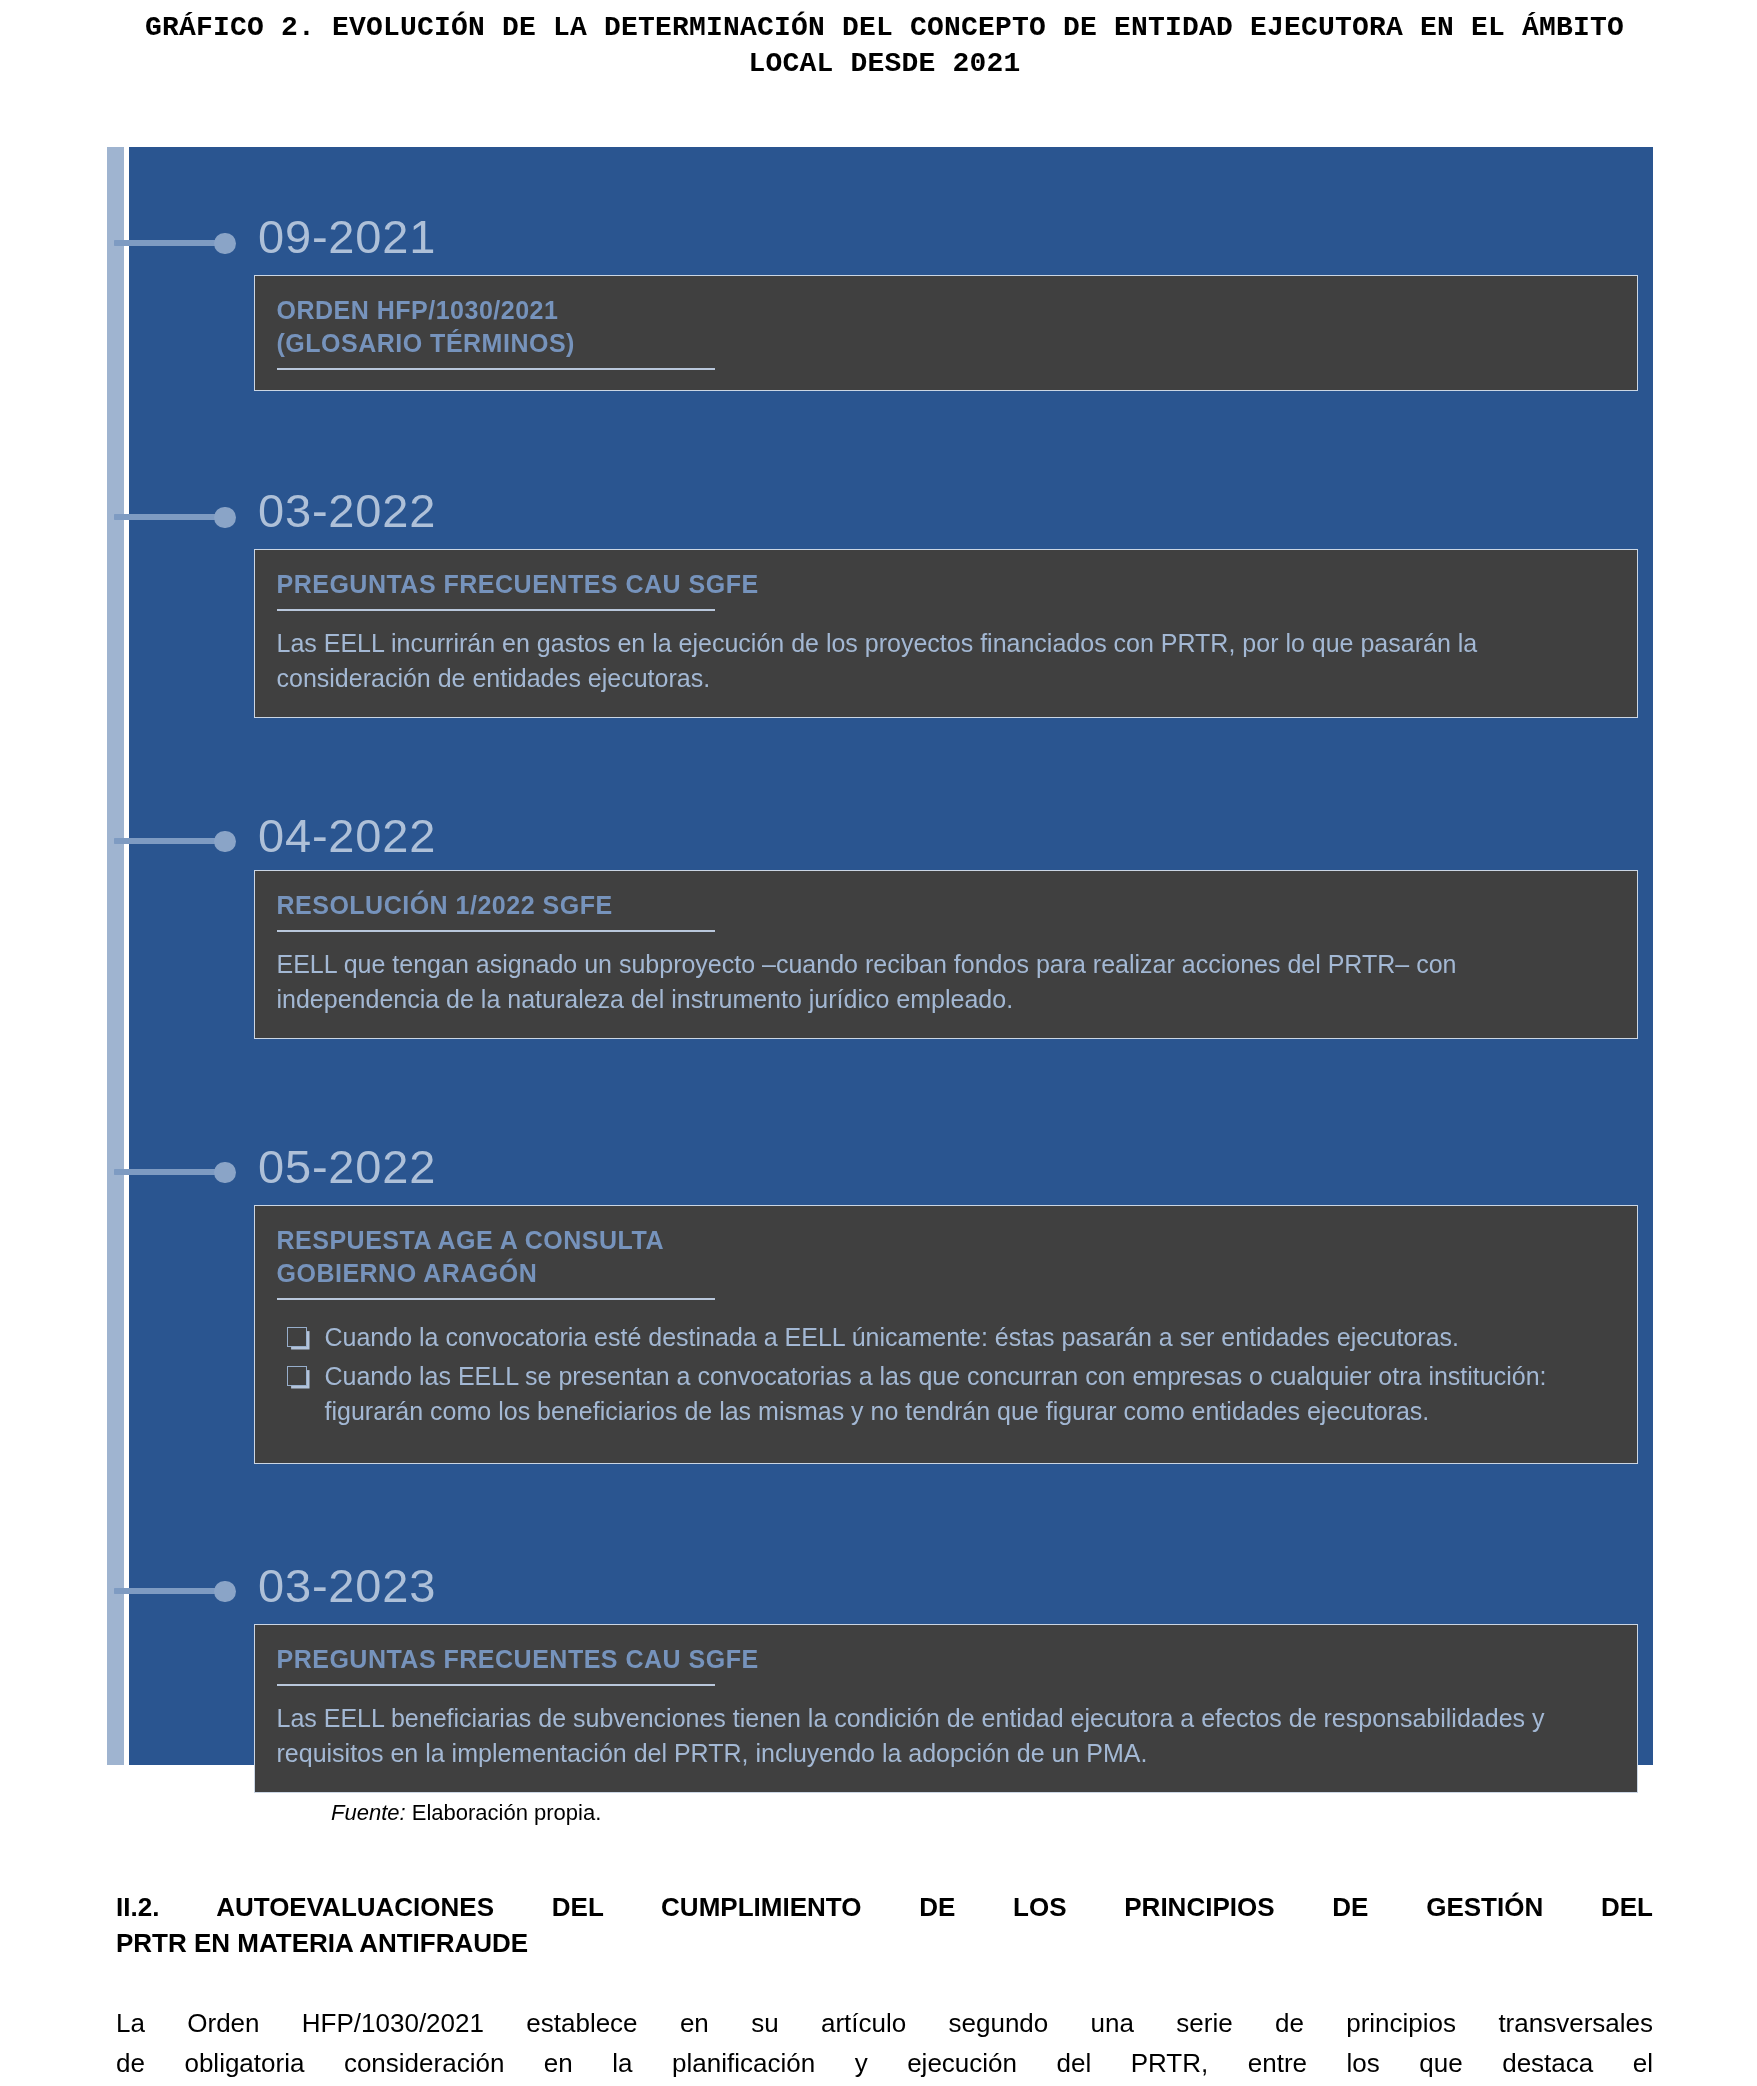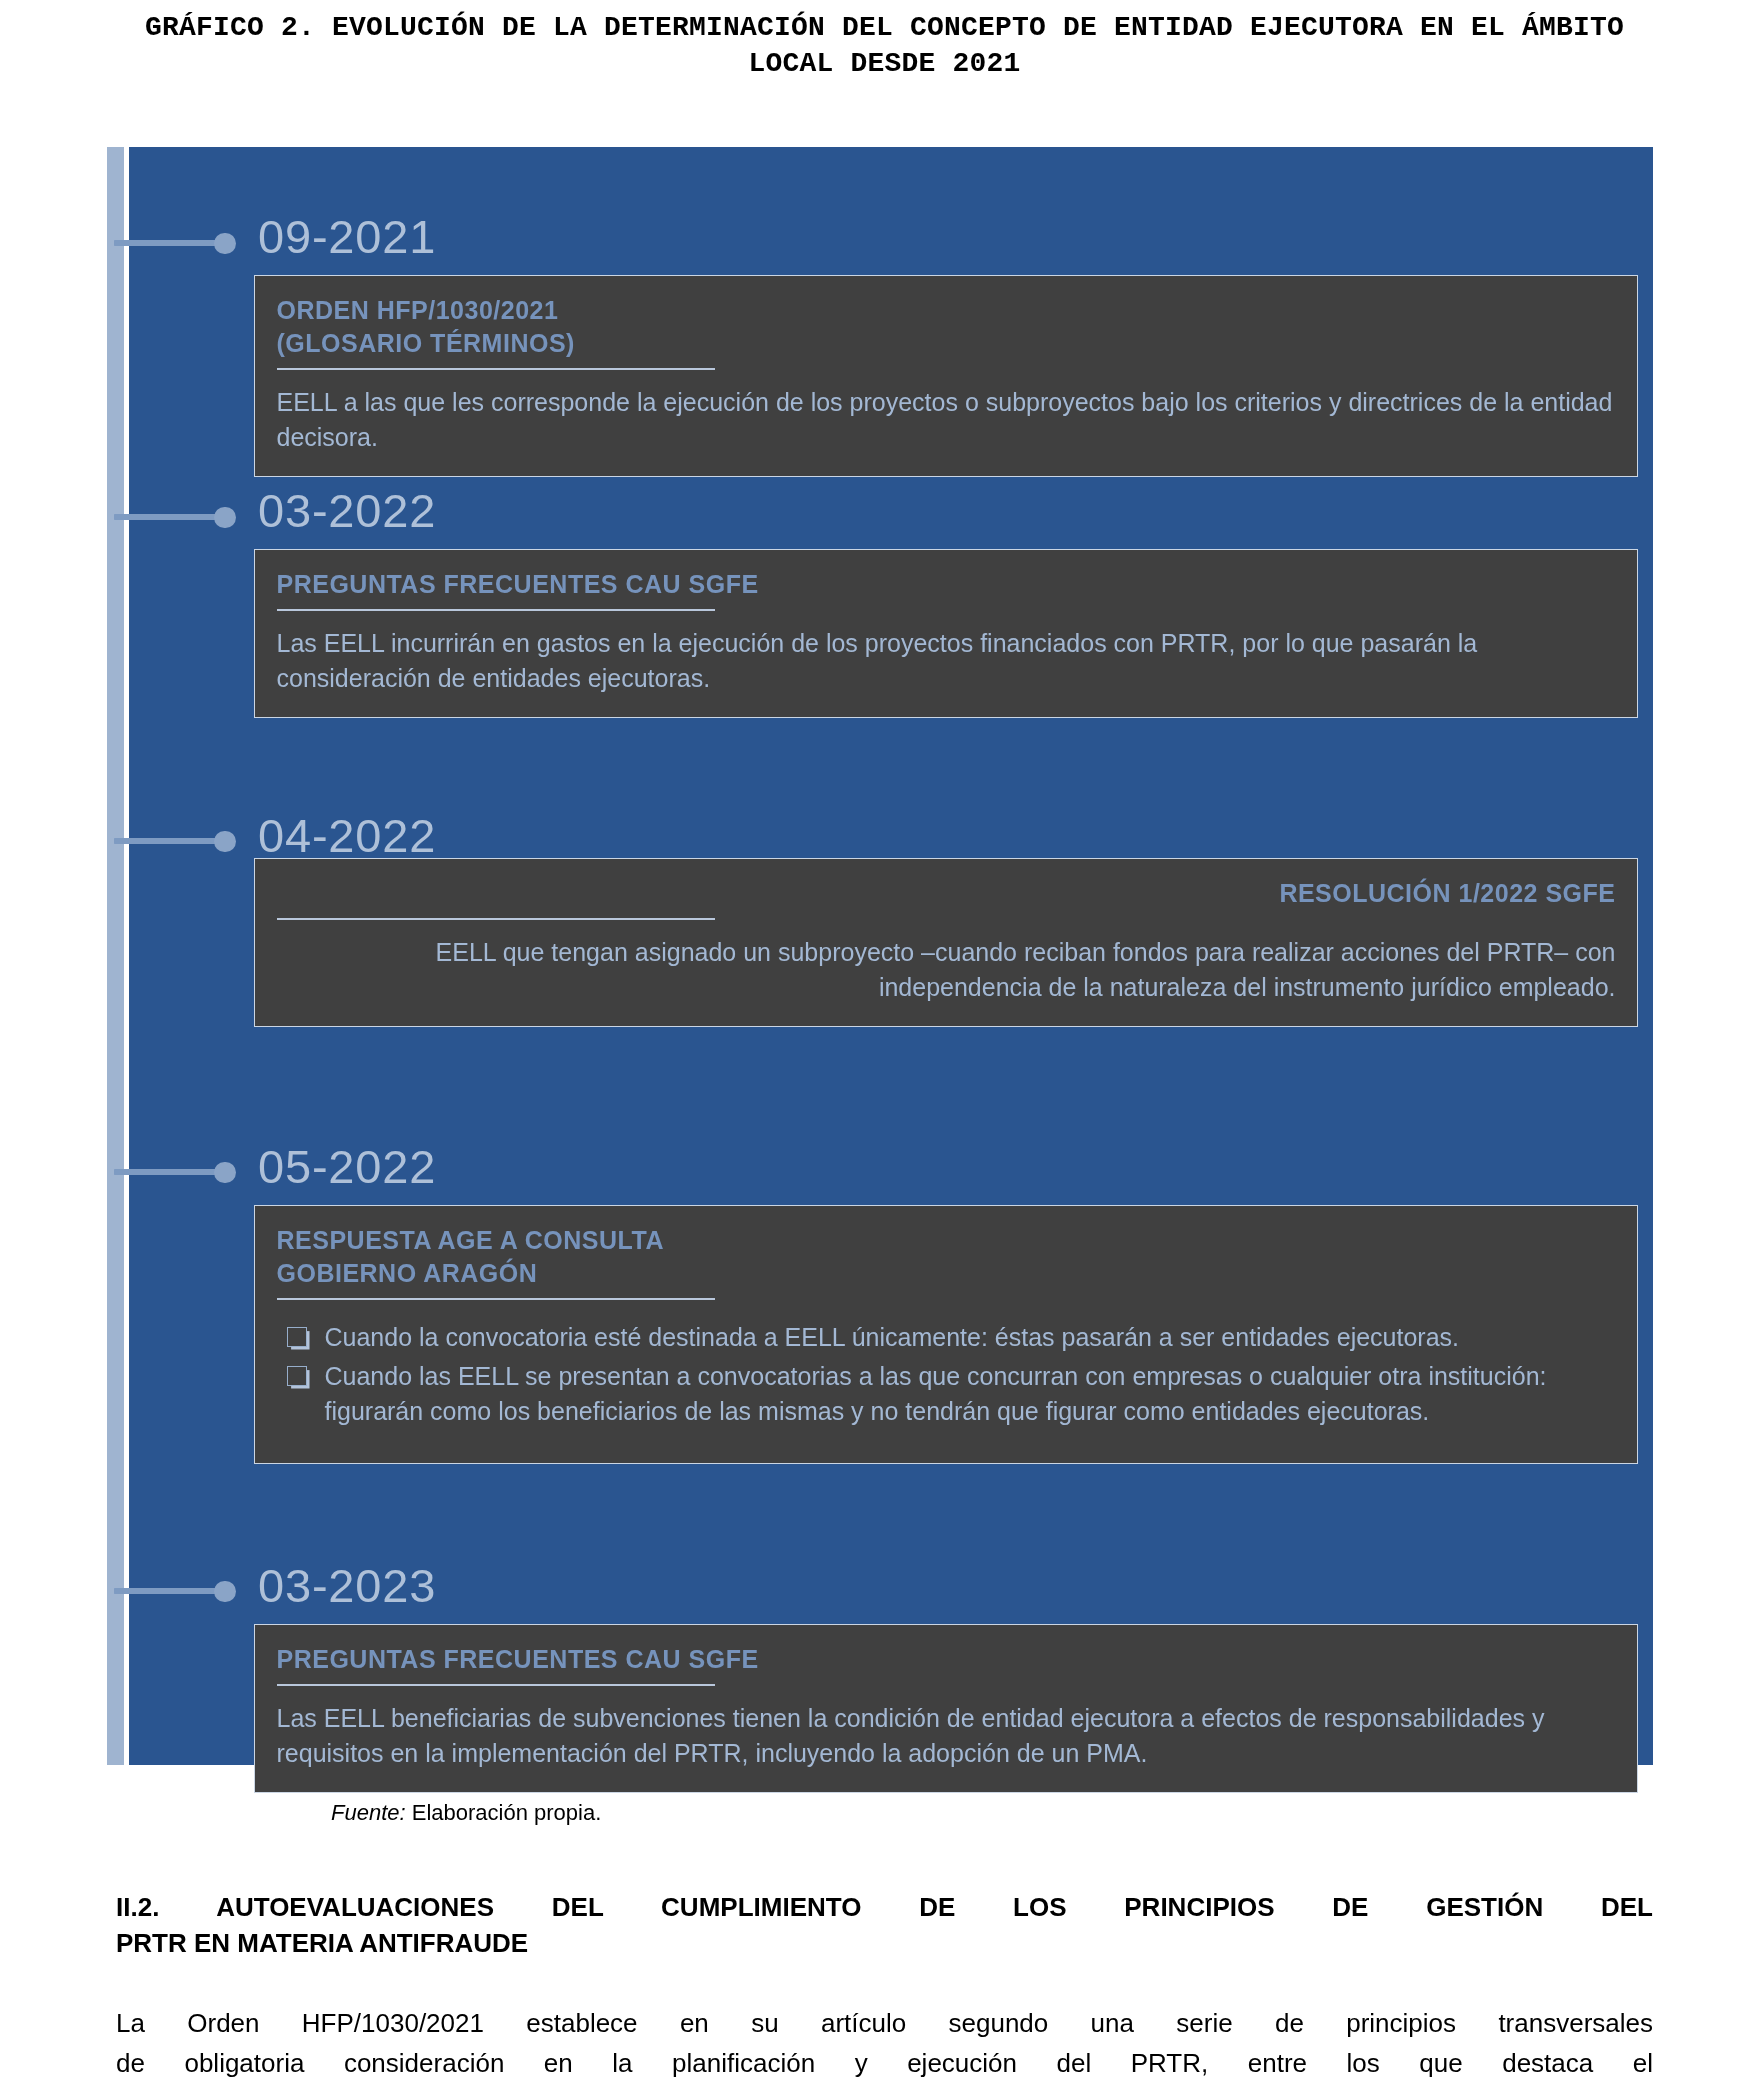--- a/index.html
+++ b/index.html
@@ -190,40 +190,39 @@
   <div class="panel"></div>
 
   <div class="row" style="top:0px;">
     <div class="connector" style="top:93px;"></div>
     <div class="dot" style="top:93px;"></div>
     <div class="date" style="top:66px;">09-2021</div>
     <div class="card" style="top:128px;">
       <div class="card-title">ORDEN HFP/1030/2021
 (GLOSARIO TÉRMINOS)</div>
       <div class="rule"></div>
-      <div class="card-body">EELL a las que les corresponde la ejecución de los proyectos o subproyectos bajo los criterios y directrices de la entidad decisora.</div>
     </div>
   </div>
 
   <div class="row" style="top:331px;">
     <div class="connector" style="top:36px;"></div>
     <div class="dot" style="top:36px;"></div>
     <div class="date" style="top:9px;">03-2022</div>
     <div class="card" style="top:71px;">
       <div class="card-title">PREGUNTAS FRECUENTES CAU SGFE</div>
       <div class="rule"></div>
       <div class="card-body">Las EELL incurrirán en gastos en la ejecución de los proyectos financiados con PRTR, por lo que pasarán la consideración de entidades ejecutoras.</div>
     </div>
   </div>
 
   <div class="row" style="top:655px;">
     <div class="connector" style="top:36px;"></div>
     <div class="dot" style="top:36px;"></div>
     <div class="date" style="top:10px;">04-2022</div>
-    <div class="card" style="top:56px;text-align:right;">
+    <div class="card" style="top:68px;">
       <div class="card-title">RESOLUCIÓN 1/2022 SGFE</div>
       <div class="rule"></div>
       <div class="card-body">EELL que tengan asignado un subproyecto –cuando reciban fondos para realizar acciones del PRTR– con independencia de la naturaleza del instrumento jurídico empleado.</div>
     </div>
   </div>
 
   <div class="row" style="top:986px;">
     <div class="connector" style="top:36px;"></div>
     <div class="dot" style="top:36px;"></div>
     <div class="date" style="top:10px;">05-2022</div>

